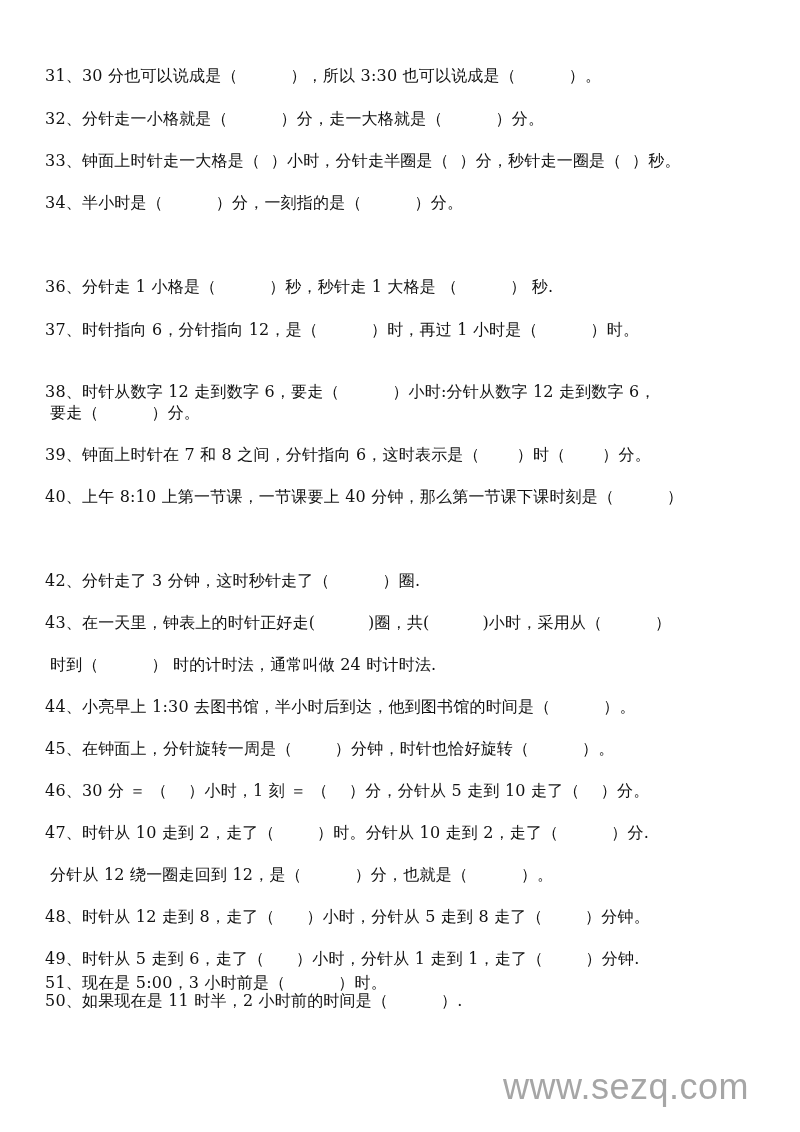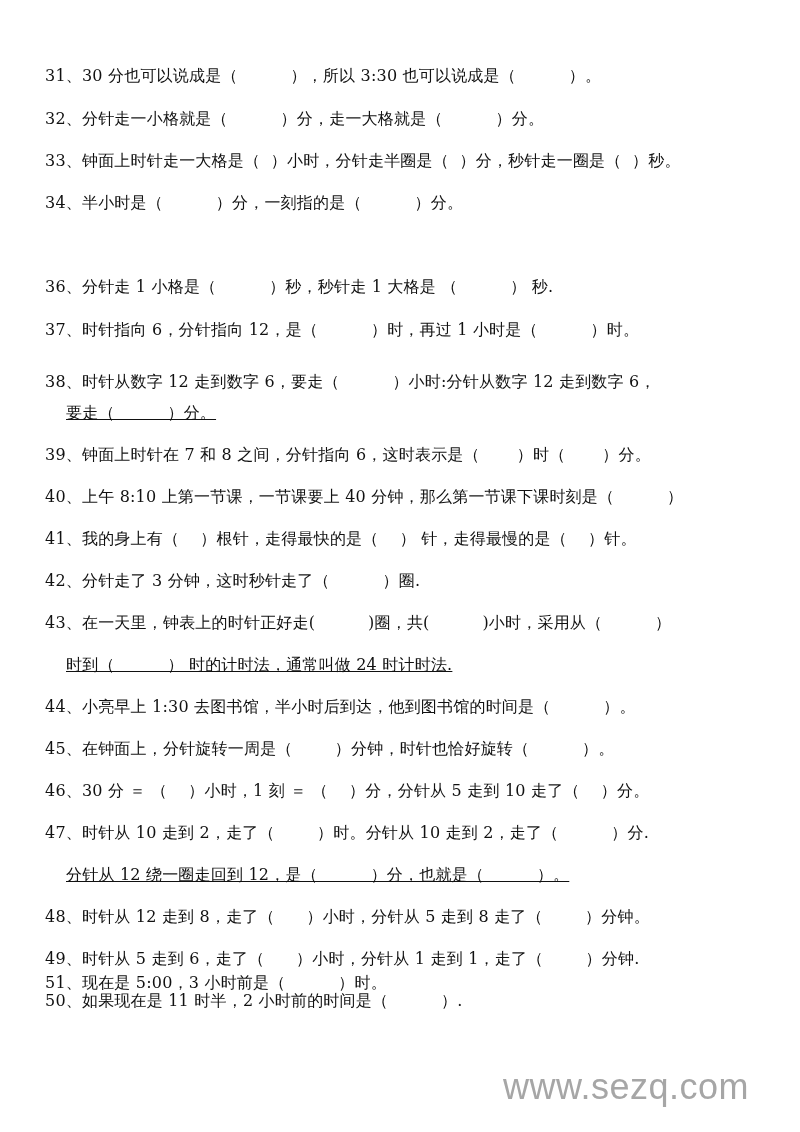--- a/index.html
+++ b/index.html
@@ -1,38 +1,37 @@
 <!DOCTYPE html>
 <html><head>
 <meta charset="utf-8">
 <style>
   html, body { margin: 0; padding: 0; background: #ffffff; }
   body { width: 800px; height: 1132px; position: relative; overflow: hidden;
          font-family: "DejaVu Serif", "Liberation Serif", serif; color: #111; }
   .page { position: absolute; left: 0; top: 0; width: 800px; height: 1132px; }
   .line { position: absolute; left: 45px; font-size: 16px; line-height: 24px; white-space: pre; letter-spacing: 0.2px; }
-  .line.indent { left: 66px; text-decoration: underline; }
+  .line.indent { left: 50px; }
   .watermark { position: absolute; left: 503px; top: 1058px; font-family: "Liberation Sans", "DejaVu Sans", sans-serif;
                font-size: 36px; color: #a6a6a6; letter-spacing: 0.5px; margin-top: 8px; }
 </style>
 </head>
 <body>
 
 <div class="page">
   <div class="line" style="top:64px">31、30 分也可以说成是（          ），所以 3:30 也可以说成是（          ）。</div>
   <div class="line" style="top:107px">32、分针走一小格就是（          ）分，走一大格就是（          ）分。</div>
   <div class="line" style="top:149px">33、钟面上时针走一大格是（  ）小时，分针走半圈是（  ）分，秒针走一圈是（  ）秒。</div>
   <div class="line" style="top:191px">34、半小时是（          ）分，一刻指的是（          ）分。</div>
   <div class="line" style="top:275px">36、分针走 1 小格是（          ）秒，秒针走 1 大格是 （          ） 秒.</div>
   <div class="line" style="top:318px">37、时针指向 6，分针指向 12，是（          ）时，再过 1 小时是（          ）时。</div>
-  <div class="line" style="top:370px">38、时针从数字 12 走到数字 6，要走（          ）小时:分针从数字 12 走到数字 6，</div>
+  <div class="line" style="top:380px">38、时针从数字 12 走到数字 6，要走（          ）小时:分针从数字 12 走到数字 6，</div>
   <div class="line indent" style="top:401px">要走（          ）分。</div>
   <div class="line" style="top:443px">39、钟面上时针在 7 和 8 之间，分针指向 6，这时表示是（       ）时（       ）分。</div>
   <div class="line" style="top:485px">40、上午 8:10 上第一节课，一节课要上 40 分钟，那么第一节课下课时刻是（          ）</div>
-  <div class="line" style="top:527px">41、我的身上有（    ）根针，走得最快的是（    ） 针，走得最慢的是（    ）针。</div>
   <div class="line" style="top:569px">42、分针走了 3 分钟，这时秒针走了（          ）圈.</div>
   <div class="line" style="top:611px">43、在一天里，钟表上的时针正好走(          )圈，共(          )小时，采用从（          ）</div>
   <div class="line indent" style="top:653px">时到（          ） 时的计时法，通常叫做 24 时计时法.</div>
   <div class="line" style="top:695px">44、小亮早上 1:30 去图书馆，半小时后到达，他到图书馆的时间是（          ）。</div>
   <div class="line" style="top:737px">45、在钟面上，分针旋转一周是（        ）分钟，时针也恰好旋转（          ）。</div>
   <div class="line" style="top:779px">46、30 分 ＝ （    ）小时，1 刻 ＝ （    ）分，分针从 5 走到 10 走了（    ）分。</div>
   <div class="line" style="top:821px">47、时针从 10 走到 2，走了（        ）时。分针从 10 走到 2，走了（          ）分.</div>
   <div class="line indent" style="top:863px">分针从 12 绕一圈走回到 12，是（          ）分，也就是（          ）。</div>
   <div class="line" style="top:905px">48、时针从 12 走到 8，走了（      ）小时，分针从 5 走到 8 走了（        ）分钟。</div>
   <div class="line" style="top:947px">49、时针从 5 走到 6，走了（      ）小时，分针从 1 走到 1，走了（        ）分钟.</div>

